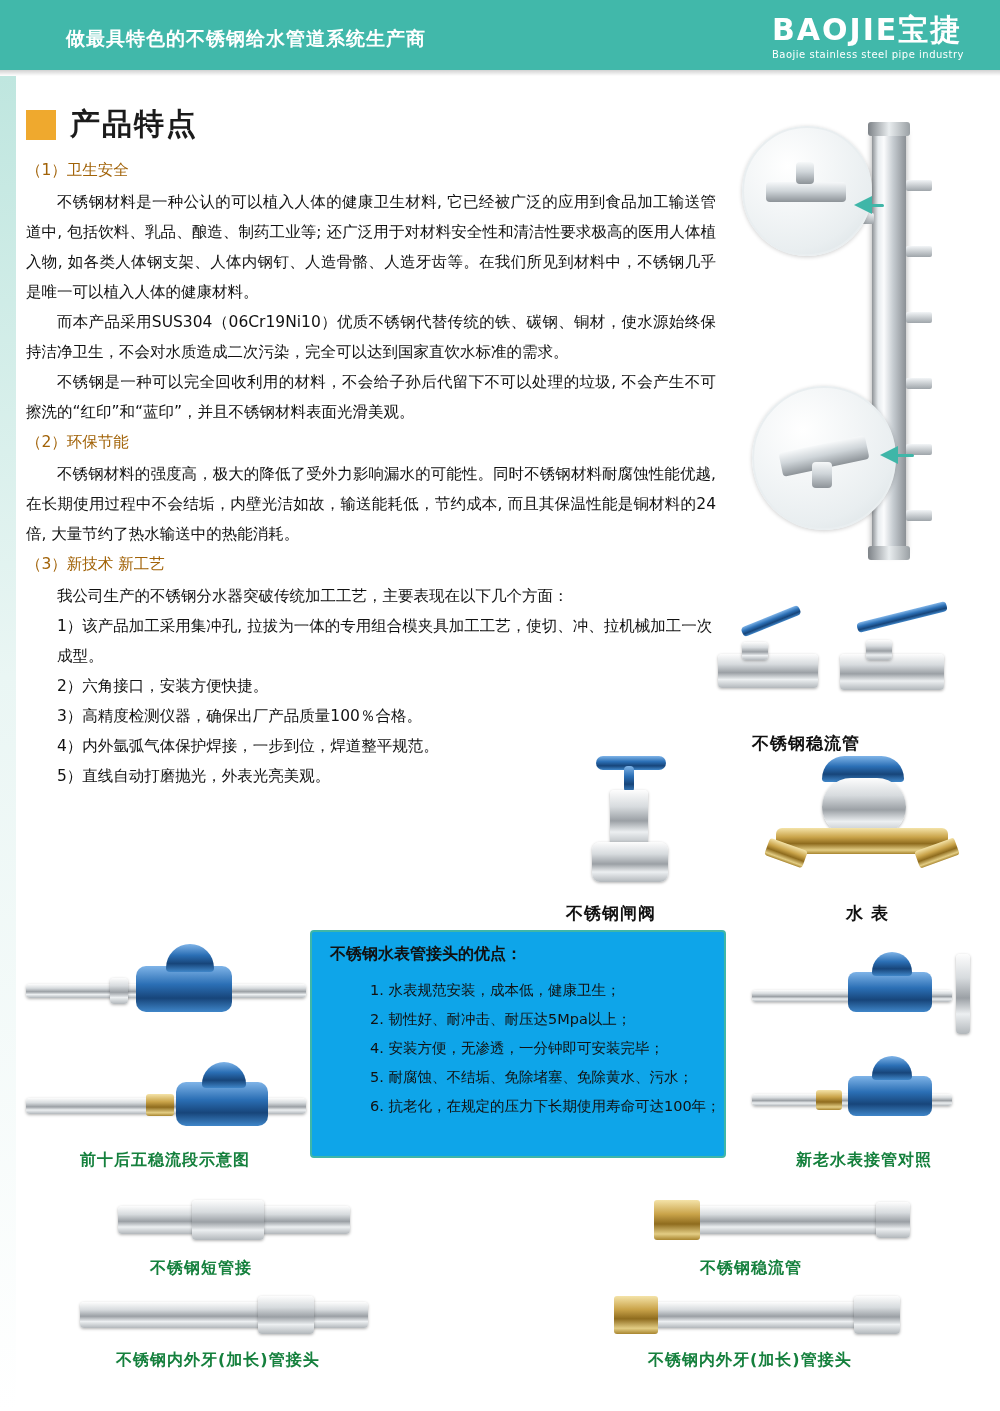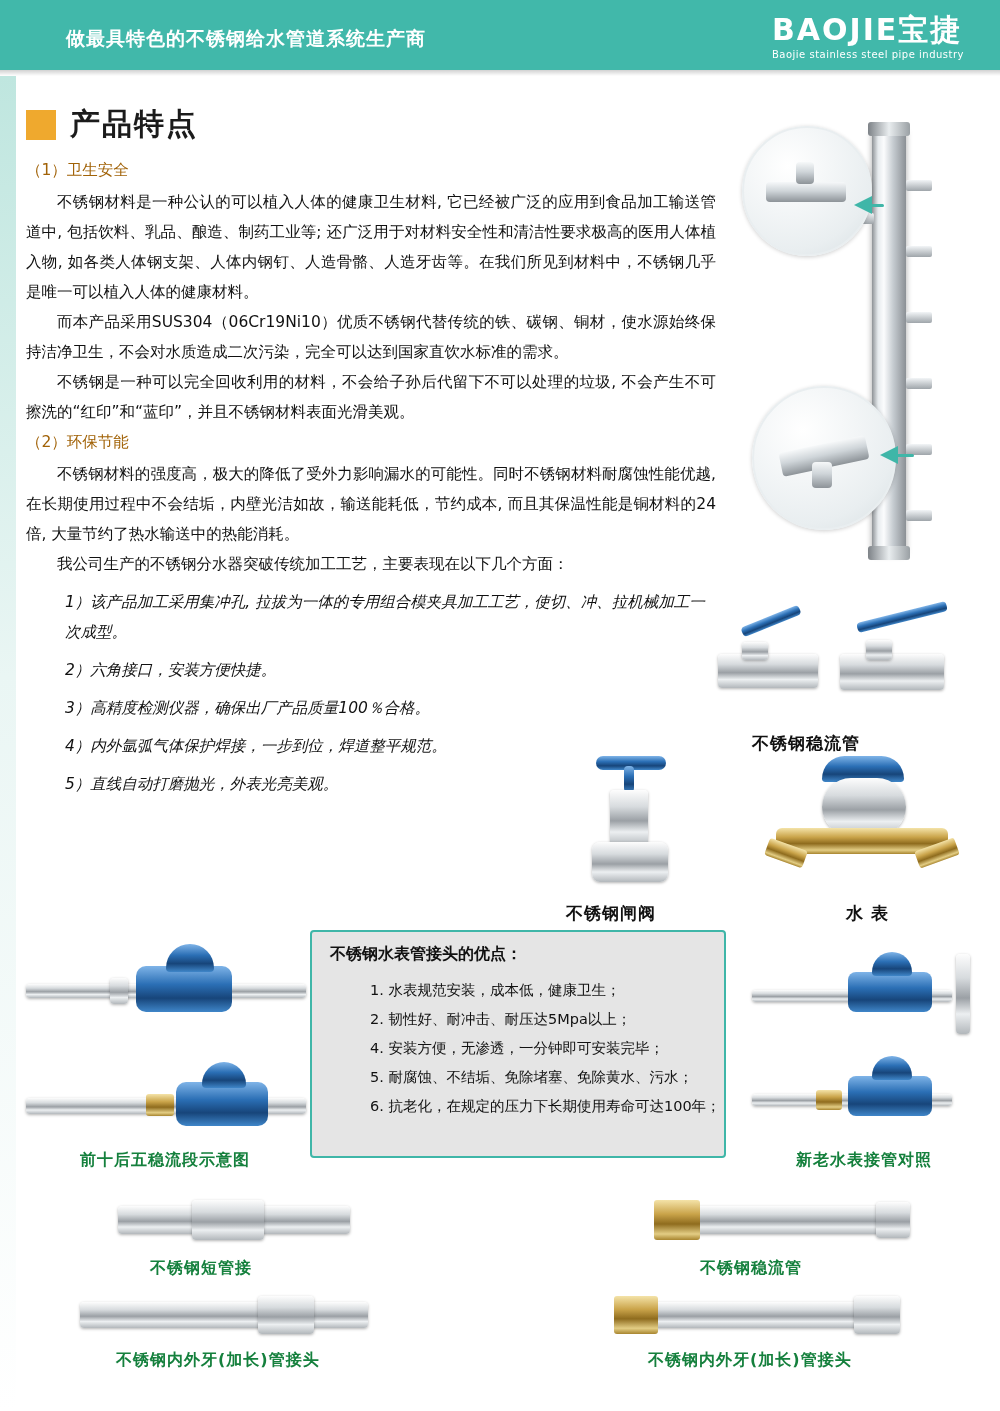--- a/index.html
+++ b/index.html
@@ -58,21 +58,21 @@
     color:#111;font-size:15.5px;line-height:30px;
   }
   .sec-head{
     font-size:15.5px;color:#a16207;margin:0 0 2px 0;
   }
   .para{
     text-indent:2em;margin:0;
     text-align:justify;
   }
   .list-item{
-    margin:8px;padding-left:2em;text-indent:0;font-style:italic;
+    margin:0;padding-left:2em;text-indent:0;
   }
   
   .pipe-photo{
     position:absolute;left:742px;top:118px;width:236px;height:445px;
   }
   .pipe-body{
     position:absolute;left:130px;top:10px;width:34px;height:425px;
     background:linear-gradient(90deg,#8e9296 0%,#e7ebee 18%,#fbfcfd 35%,#c6ccd1 62%,#8b9095 100%);
     border-radius:5px;
     box-shadow:0 2px 6px rgba(0,0,0,.35);
@@ -128,21 +128,21 @@
     background:linear-gradient(180deg,#f4e3a8 0%,#caa44a 35%,#8f6c1e 60%,#e3cd84 85%,#a8852f 100%);
     border-radius:3px;
   }
   .blue{
     background:linear-gradient(180deg,#7fb4e8 0%,#2b6fb5 40%,#17457a 70%,#3f86c9 100%);
     border-radius:4px;
   }
   
   .adv-box{
     position:absolute;left:310px;top:930px;width:412px;height:224px;
-    border:2px solid #3fb6a8;border-radius:4px;background:#e5e5e5;
+    border:2px solid #3fb6a8;border-radius:4px;background:#0ea5e9;
   }
   .adv-title{
     position:absolute;left:18px;top:12px;font-size:16px;font-weight:bold;color:#111;
   }
   .adv-list{
     position:absolute;left:18px;top:44px;width:380px;
     font-size:14.5px;line-height:29px;color:#111;margin-left:40px;
   }
   .adv-list div{white-space:nowrap;}
   
@@ -171,20 +171,21 @@
   <div class="content">
 
     <p class="sec-head">（1）卫生安全</p>
     <p class="para">不锈钢材料是一种公认的可以植入人体的健康卫生材料, 它已经被广泛的应用到食品加工输送管道中, 包括饮料、乳品、酿造、制药工业等; 还广泛用于对材料安全性和清洁性要求极高的医用人体植入物, 如各类人体钢支架、人体内钢钉、人造骨骼、人造牙齿等。在我们所见到材料中，不锈钢几乎是唯一可以植入人体的健康材料。</p>
     <p class="para">而本产品采用SUS304（06Cr19Ni10）优质不锈钢代替传统的铁、碳钢、铜材，使水源始终保持洁净卫生，不会对水质造成二次污染，完全可以达到国家直饮水标准的需求。</p>
     <p class="para">不锈钢是一种可以完全回收利用的材料，不会给子孙后代留下不可以处理的垃圾, 不会产生不可擦洗的“红印”和“蓝印”，并且不锈钢材料表面光滑美观。</p>
 
     <p class="sec-head">（2）环保节能</p>
     <p class="para">不锈钢材料的强度高，极大的降低了受外力影响漏水的可能性。同时不锈钢材料耐腐蚀性能优越, 在长期使用过程中不会结垢，内壁光洁如故，输送能耗低，节约成本, 而且其保温性能是铜材料的24倍, 大量节约了热水输送中的热能消耗。</p>
 
+    <p class="sec-head">（3）新技术 新工艺</p>
     <p class="para">我公司生产的不锈钢分水器突破传统加工工艺，主要表现在以下几个方面：</p>
     <p class="list-item">1）该产品加工采用集冲孔, 拉拔为一体的专用组合模夹具加工工艺，使切、冲、拉机械加工一次成型。</p>
     <p class="list-item">2）六角接口，安装方便快捷。</p>
     <p class="list-item">3）高精度检测仪器，确保出厂产品质量100％合格。</p>
     <p class="list-item">4）内外氩弧气体保护焊接，一步到位，焊道整平规范。</p>
     <p class="list-item">5）直线自动打磨抛光，外表光亮美观。</p>
   </div>
 
   <div class="pipe-photo">
     <div class="pipe-body"></div>

